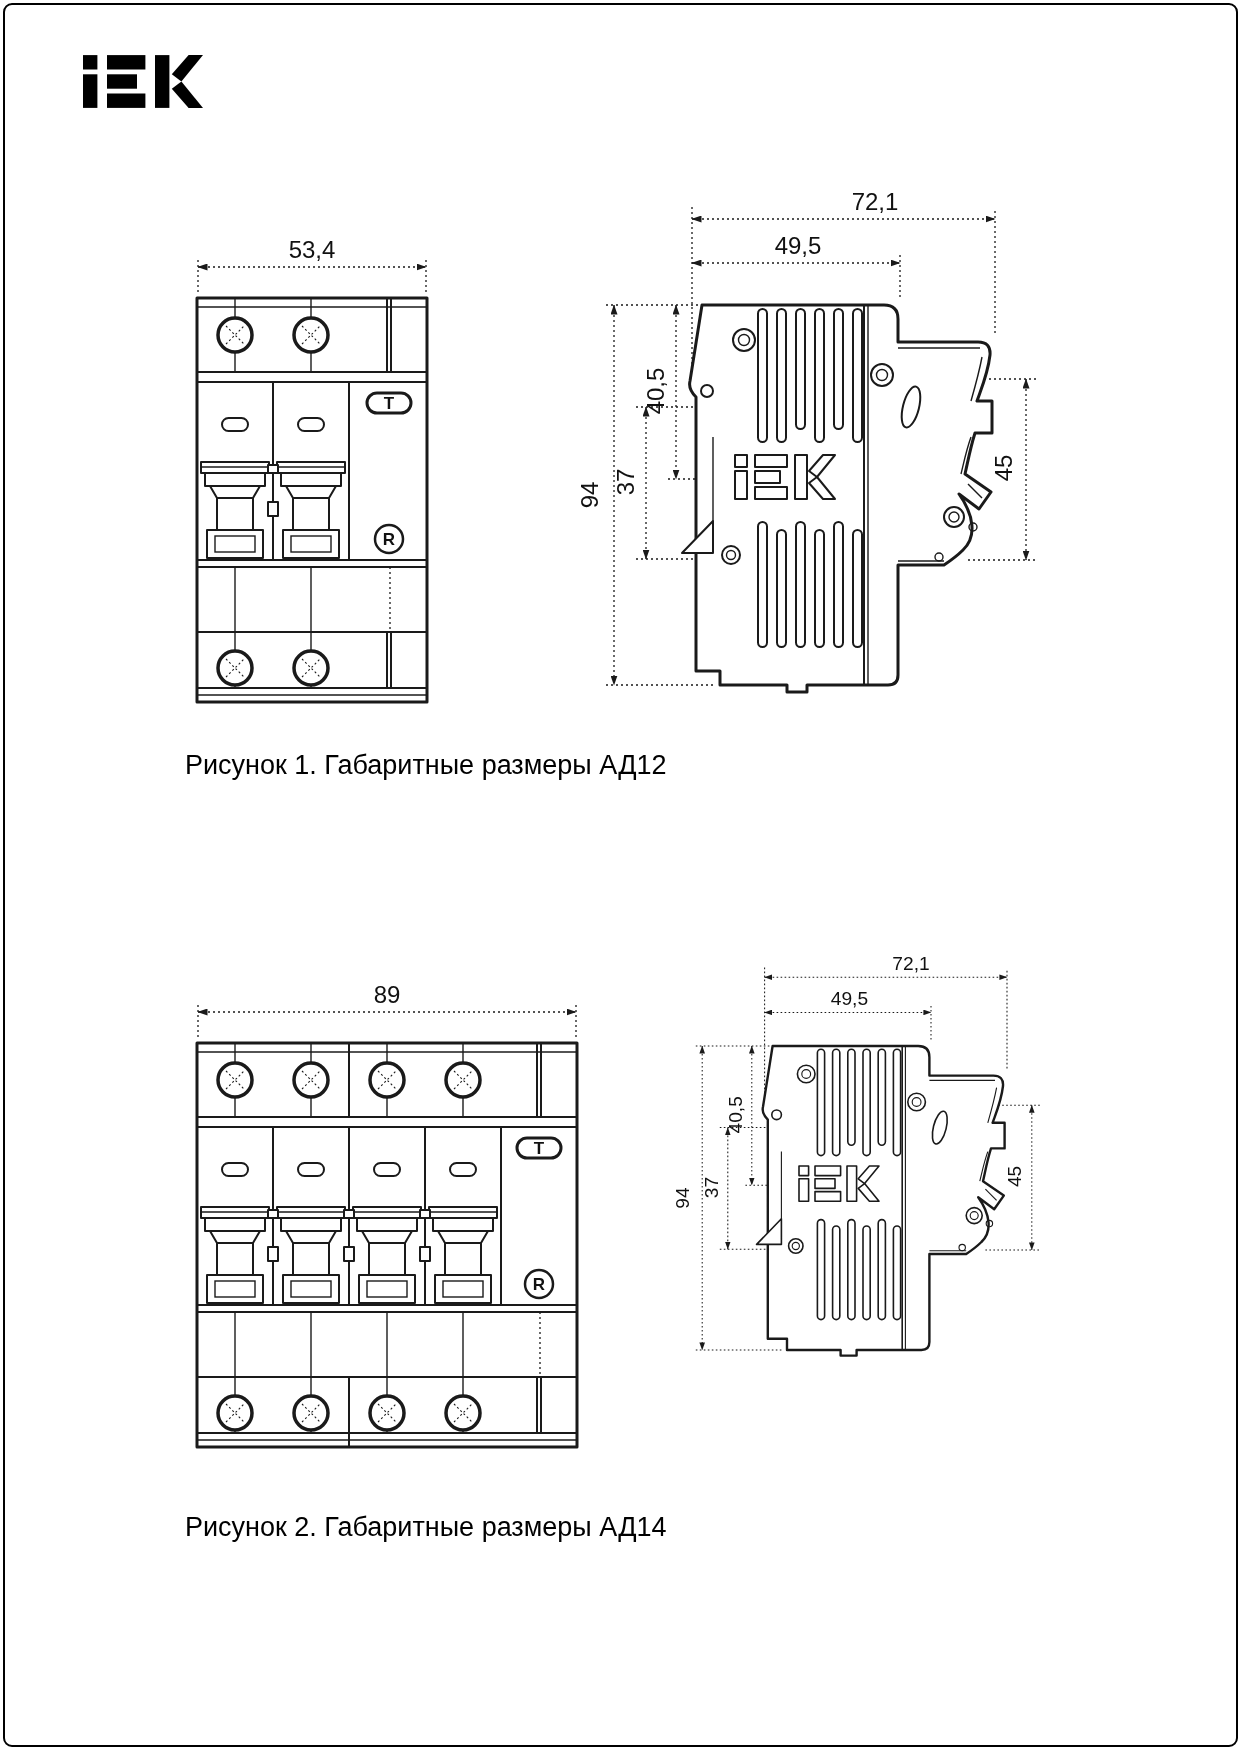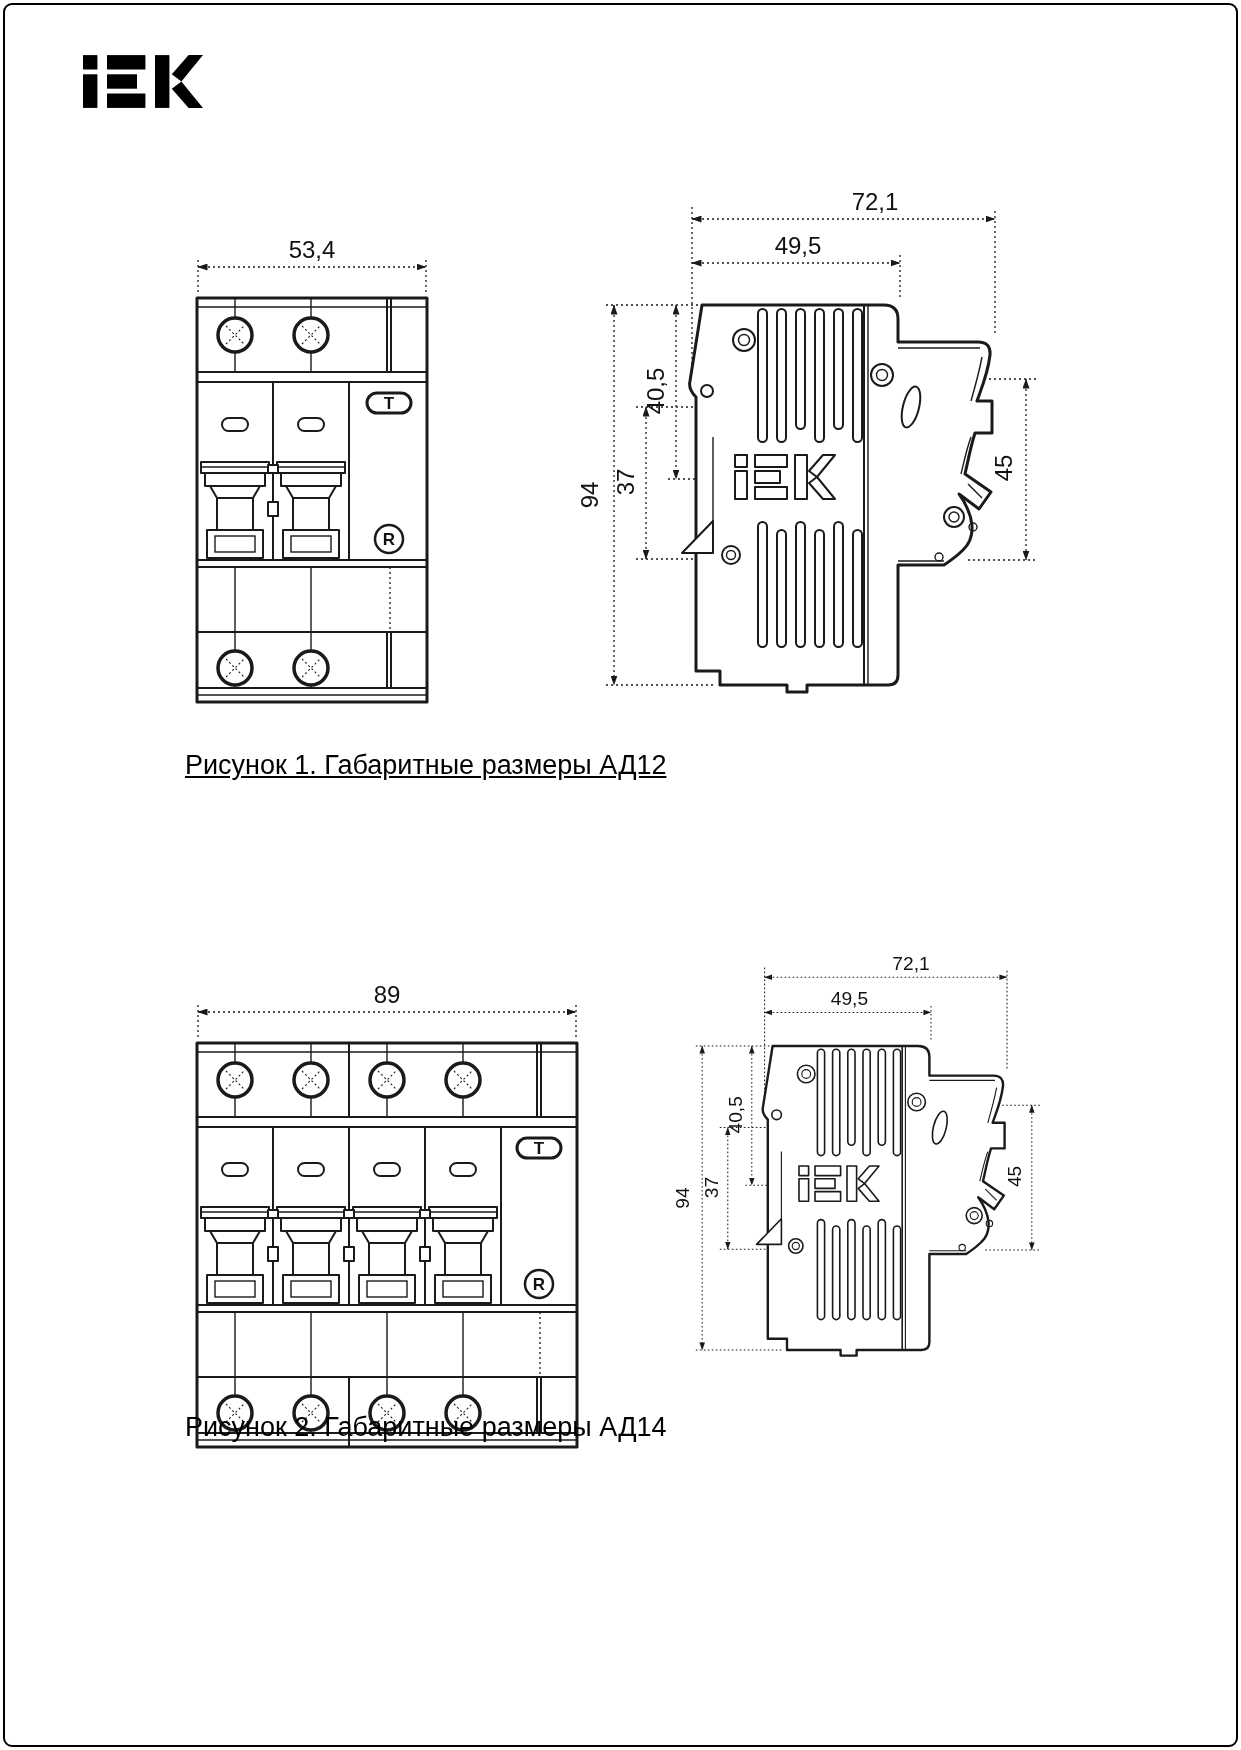--- a/index.html
+++ b/index.html
@@ -227,21 +227,21 @@
       <circle class="lt" cx="409" cy="372" r="4"></circle>
     </g>
     <ellipse class="ln" cx="381" cy="222" rx="8" ry="21" transform="rotate(14 381 222)"></ellipse>
 
     <line class="lt" x1="368" y1="163" x2="450" y2="163"></line>
     <line class="lt" x1="368" y1="376" x2="414" y2="376"></line>
     <path class="lt" d="M452 172 C 449 188 445 202 441 216 M 441 252 C 436 266 434 277 431 289"></path>
     <line class="lt" x1="438" y1="299" x2="452" y2="313"></line>
   </svg>
 
-  <div class="caption" style="left:185px;top:750px;text-decoration:underline;">Рисунок 1. Габаритные размеры АД12</div>
+  <div class="caption" style="left:185px;top:750px;">Рисунок 1. Габаритные размеры АД12</div>
 
   <svg class="abs" style="left:185px;top:985px;" width="410" height="470" viewBox="0 0 410 470">
     <g>
       <line class="dln" x1="13" y1="20" x2="13" y2="52"></line>
       <line class="dln" x1="391" y1="20" x2="391" y2="52"></line>
       <line class="dln" x1="13" y1="27" x2="391" y2="27" marker-start="url(#arr)" marker-end="url(#arr)"></line>
       <text class="dimt" x="202" y="18" text-anchor="middle">89</text>
     </g>
     <rect class="ol" x="12" y="58" width="380" height="404"></rect>
     <line class="lt" x1="12" y1="67" x2="392" y2="67"></line>
@@ -441,14 +441,14 @@
       <circle class="lt" cx="443" cy="342" r="4"></circle>
       <circle class="lt" cx="409" cy="372" r="4"></circle>
     </g>
     <ellipse class="ln" cx="381" cy="222" rx="8" ry="21" transform="rotate(14 381 222)"></ellipse>
     <line class="lt" x1="368" y1="163" x2="450" y2="163"></line>
     <line class="lt" x1="368" y1="376" x2="414" y2="376"></line>
     <path class="lt" d="M452 172 C 449 188 445 202 441 216 M 441 252 C 436 266 434 277 431 289"></path>
     <line class="lt" x1="438" y1="299" x2="452" y2="313"></line>
   </svg>
 
-  <div class="caption" style="left:185px;top:1412px;">Рисунок 2. Габаритные размеры АД14</div>
+  <div class="caption" style="left:185px;top:1512px;">Рисунок 2. Габаритные размеры АД14</div>
 </div>
 
 </body></html>

